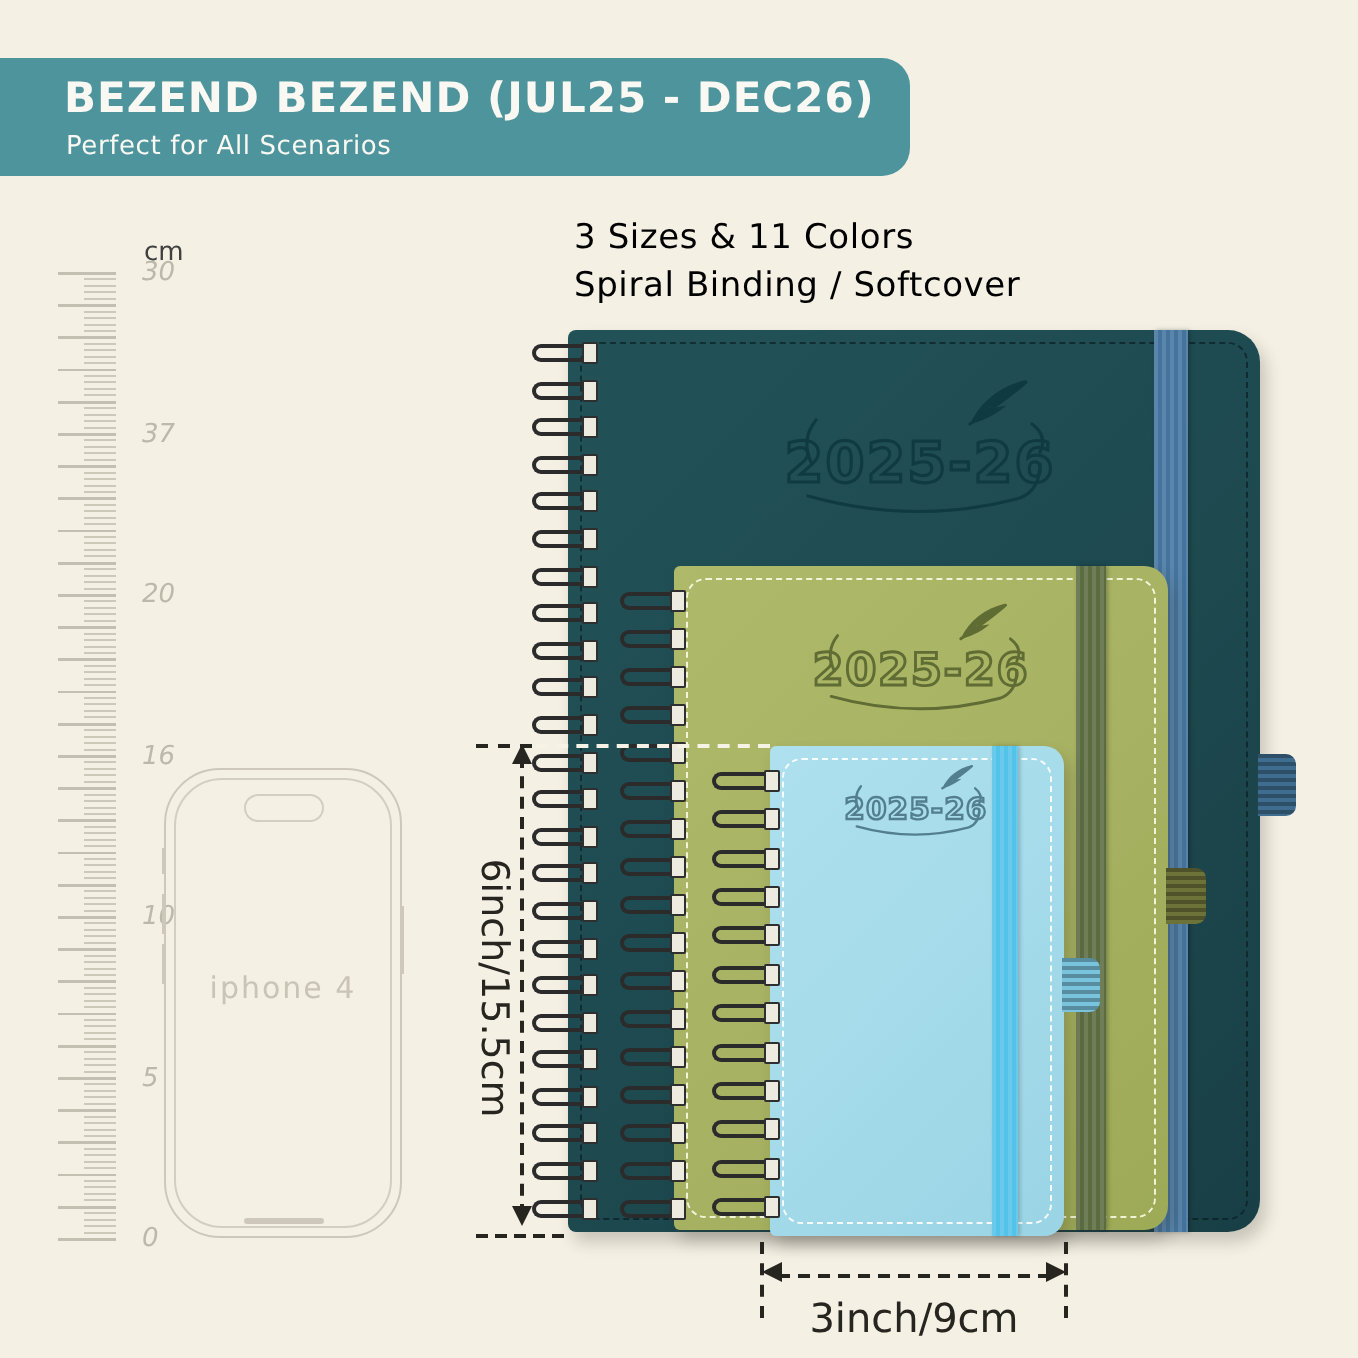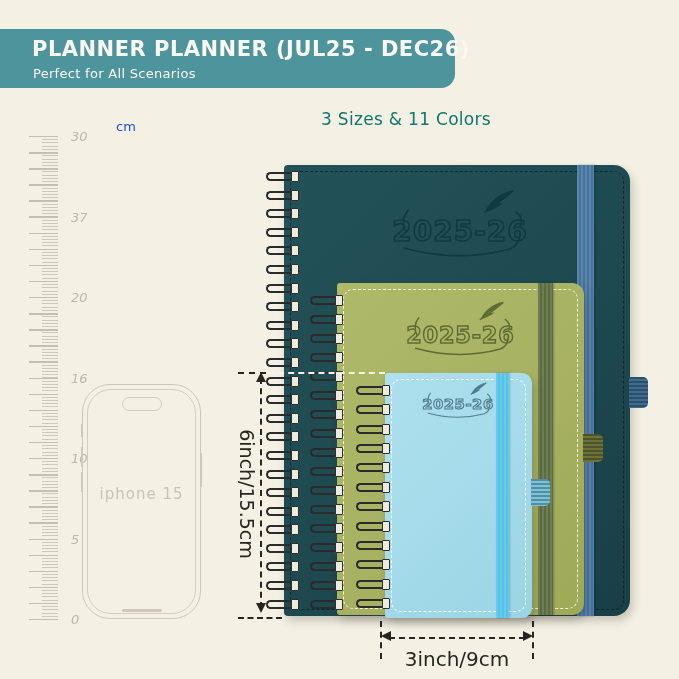--- a/index.html
+++ b/index.html
@@ -6,24 +6,24 @@
   body{width:679px;height:679px;font-family:"DejaVu Sans",sans-serif;}
   .stage{position:relative;width:679px;height:679px;background:#f4f0e4;overflow:hidden;}
 
   
   .banner{position:absolute;left:0;top:29px;width:455px;height:59px;background:#4e949c;
           border-radius:0 14px 14px 0;color:#faf8f2;}
   .banner-title{position:absolute;left:32px;top:8px;font-size:21px;font-weight:bold;letter-spacing:.5px;white-space:nowrap;}
   .banner-subtitle{position:absolute;left:33px;top:37px;font-size:13px;letter-spacing:.3px;}
 
   
-  .features{position:absolute;left:287px;top:107px;color:#0f766e;font-size:17px;line-height:24px;letter-spacing:.3px;margin-left:34px;}
-
-  
-  .ruler-unit{position:absolute;left:72px;top:119px;font-size:13px;color:#1d4ed8;margin-left:44px;}
+  .features{position:absolute;left:287px;top:107px;color:#000000;font-size:17px;line-height:24px;letter-spacing:.3px;}
+
+  
+  .ruler-unit{position:absolute;left:72px;top:119px;font-size:13px;color:#404040;}
   .ruler-minor{position:absolute;left:42px;top:136px;width:16px;height:485px;
     background:repeating-linear-gradient(to bottom,#ccc8ba 0,#ccc8ba 1px,transparent 1px,transparent 3.22px);}
   .ruler-major{position:absolute;left:29px;top:136px;width:29px;height:485px;
     background:repeating-linear-gradient(to bottom,#c3bfb1 0,#c3bfb1 1.4px,transparent 1.4px,transparent 16.1px);}
   .ruler-label{position:absolute;left:71px;width:26px;font-size:13px;color:#bcb8aa;font-style:italic;}
 
   
   .phone{position:absolute;left:82px;top:384px;width:117px;height:233px;
          border:1.5px solid #cdc8bb;border-radius:28px;}
   .phone-inner{position:absolute;left:4px;top:4px;right:4px;bottom:4px;border:1px solid #d3cec1;border-radius:24px;}
@@ -94,43 +94,44 @@
   .dim-label{position:absolute;color:#26251f;white-space:nowrap;z-index:9;}
   .dim-label-v{left:247px;top:494px;transform:translate(-50%,-50%) rotate(90deg);font-size:19px;}
   .dim-label-h{left:457px;top:659px;transform:translate(-50%,-50%);font-size:20px;}
 </style>
 </head>
 <body>
 
 <div class="stage">
 
   <div class="banner">
-    <div class="banner-title">PLANNER PLANNER (JUL25 - DEC26)</div>
+    <div class="banner-title">BEZEND BEZEND (JUL25 - DEC26)</div>
     <div class="banner-subtitle">Perfect for All Scenarios</div>
   </div>
 
   <div class="features">
     <div>3 Sizes &amp; 11 Colors</div>
+    <div>Spiral Binding / Softcover</div>
   </div>
 
   <div class="ruler-unit">cm</div>
   <div class="ruler-minor"></div>
   <div class="ruler-major"></div>
   <div class="ruler-label" style="top:129px">30</div>
   <div class="ruler-label" style="top:210px">37</div>
   <div class="ruler-label" style="top:290px">20</div>
   <div class="ruler-label" style="top:371px">16</div>
   <div class="ruler-label" style="top:451px">10</div>
   <div class="ruler-label" style="top:532px">5</div>
   <div class="ruler-label" style="top:612px">0</div>
 
   <div class="phone">
     <div class="phone-inner"></div>
     <div class="phone-island"></div>
-    <div class="phone-label">iphone 15</div>
+    <div class="phone-label">iphone 4</div>
     <div class="phone-btn" style="left:-2px;top:39px;height:13px"></div>
     <div class="phone-btn" style="left:-2px;top:62px;height:20px"></div>
     <div class="phone-btn" style="left:-2px;top:87px;height:20px"></div>
     <div class="phone-btn" style="right:-2px;top:68px;height:34px"></div>
     <div class="phone-home"></div>
   </div>
 
   <div class="planner planner-large">
     <div class="stitch"></div>
     <div class="band band-large"></div>

